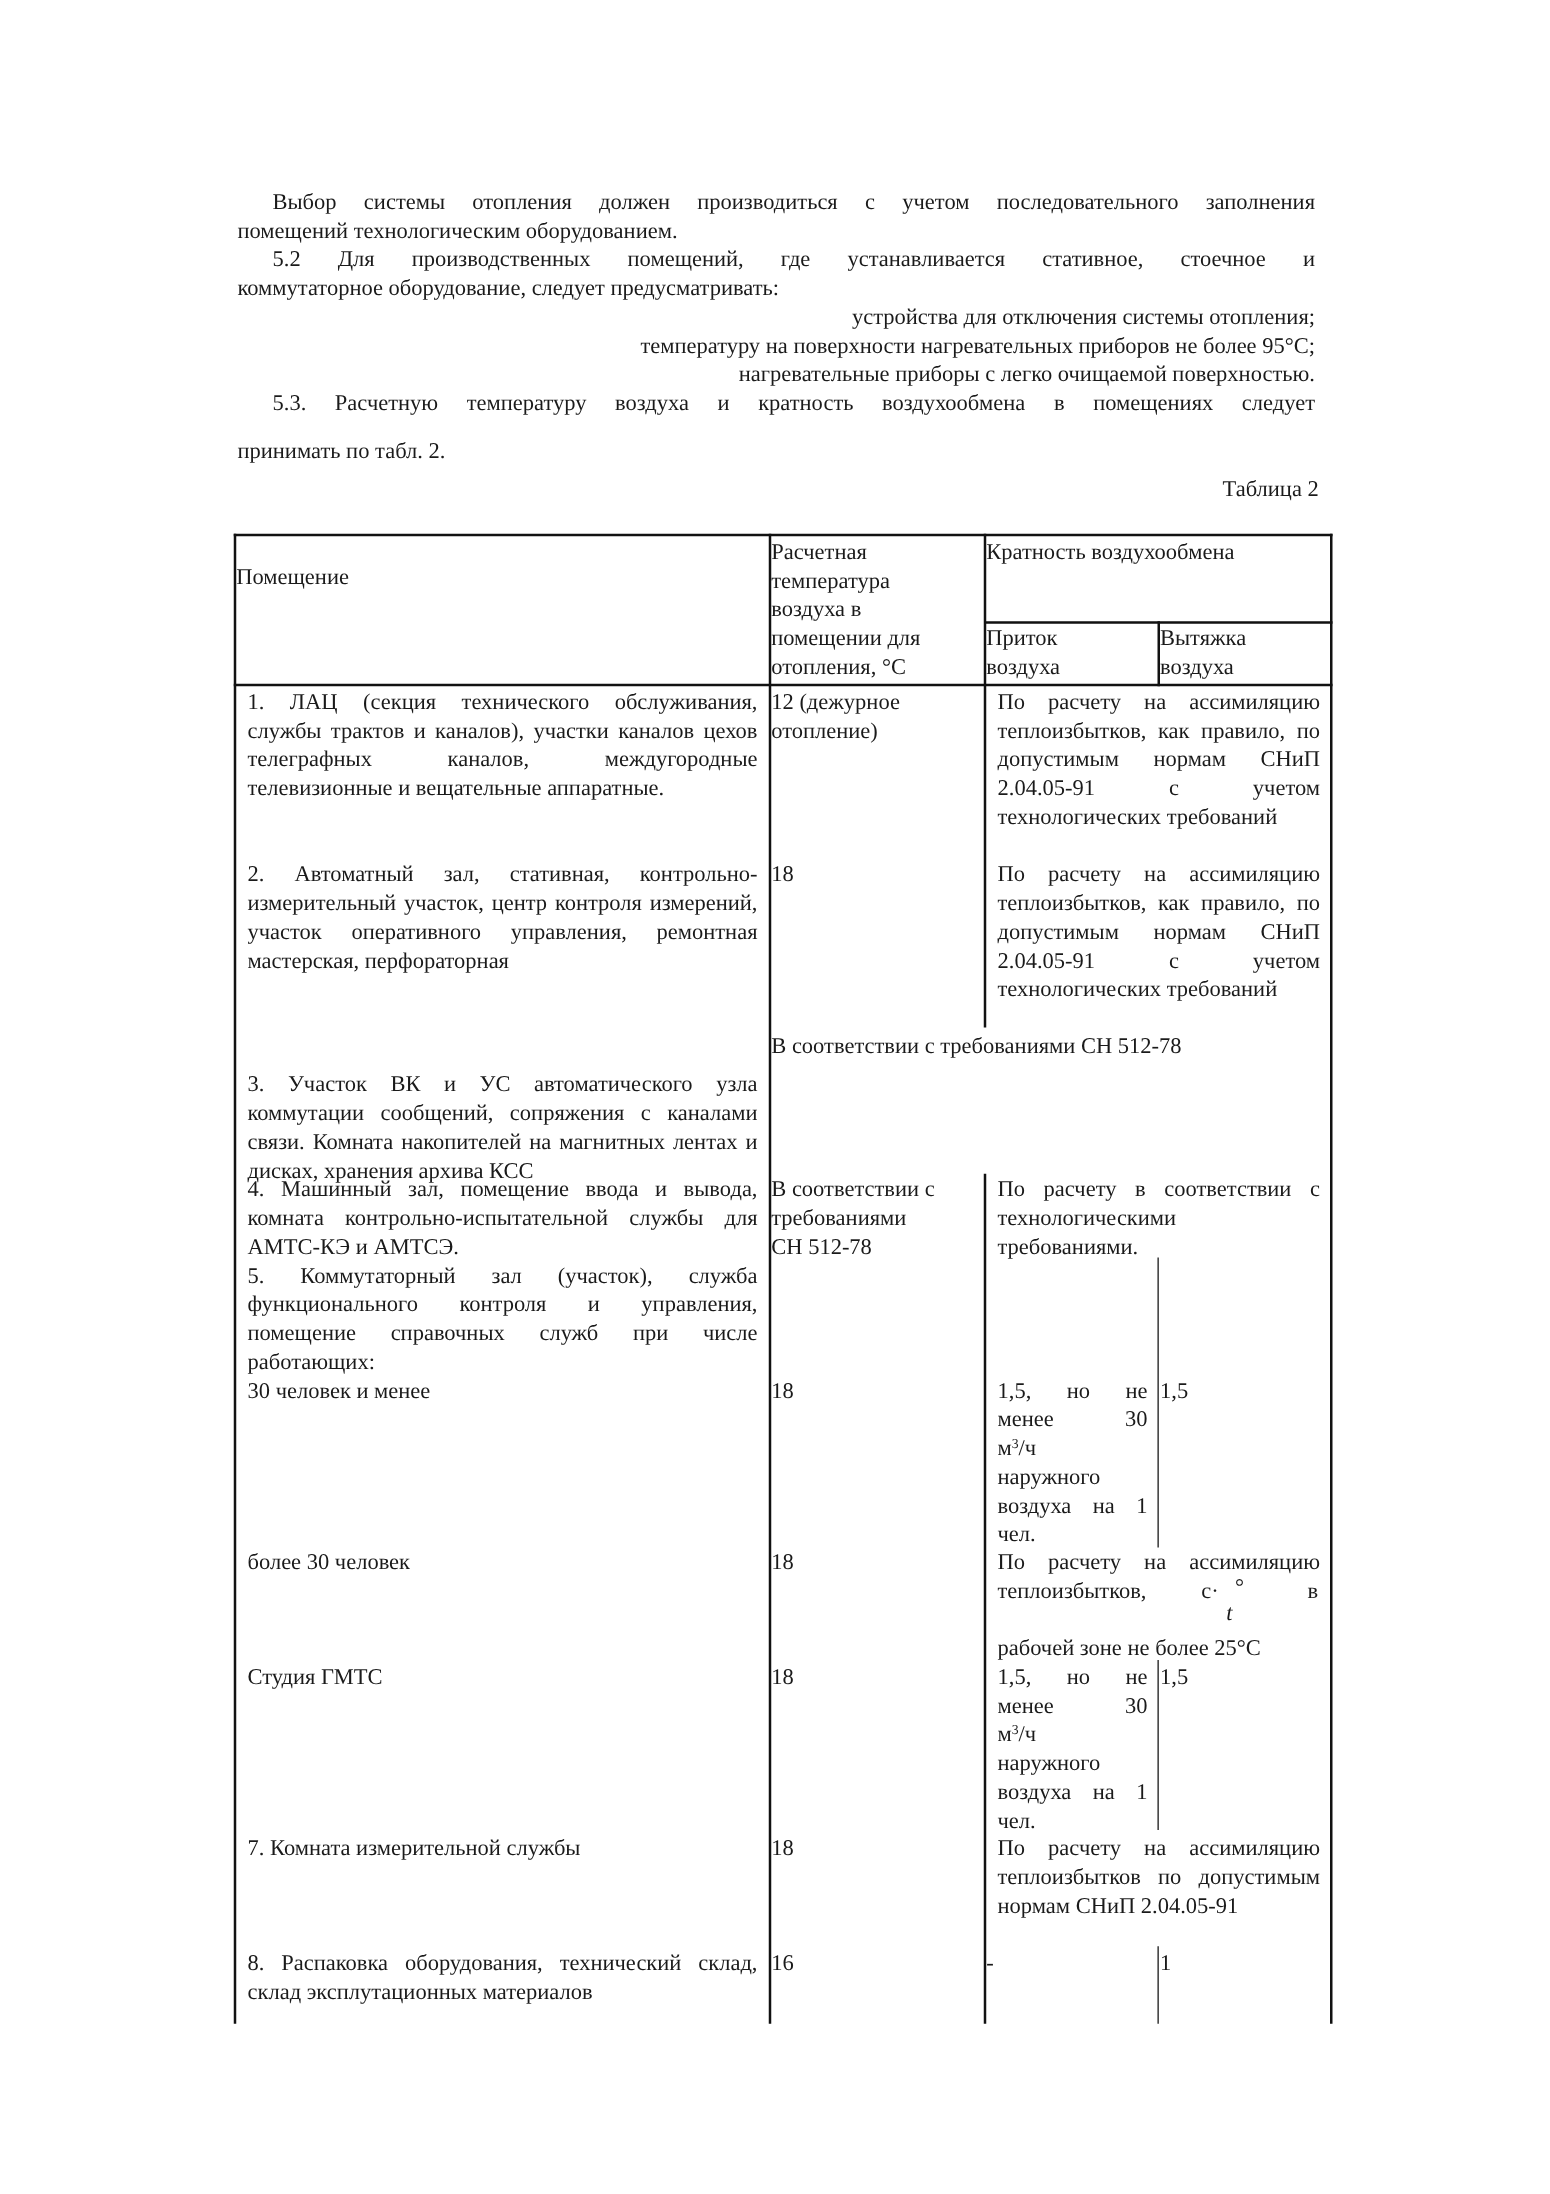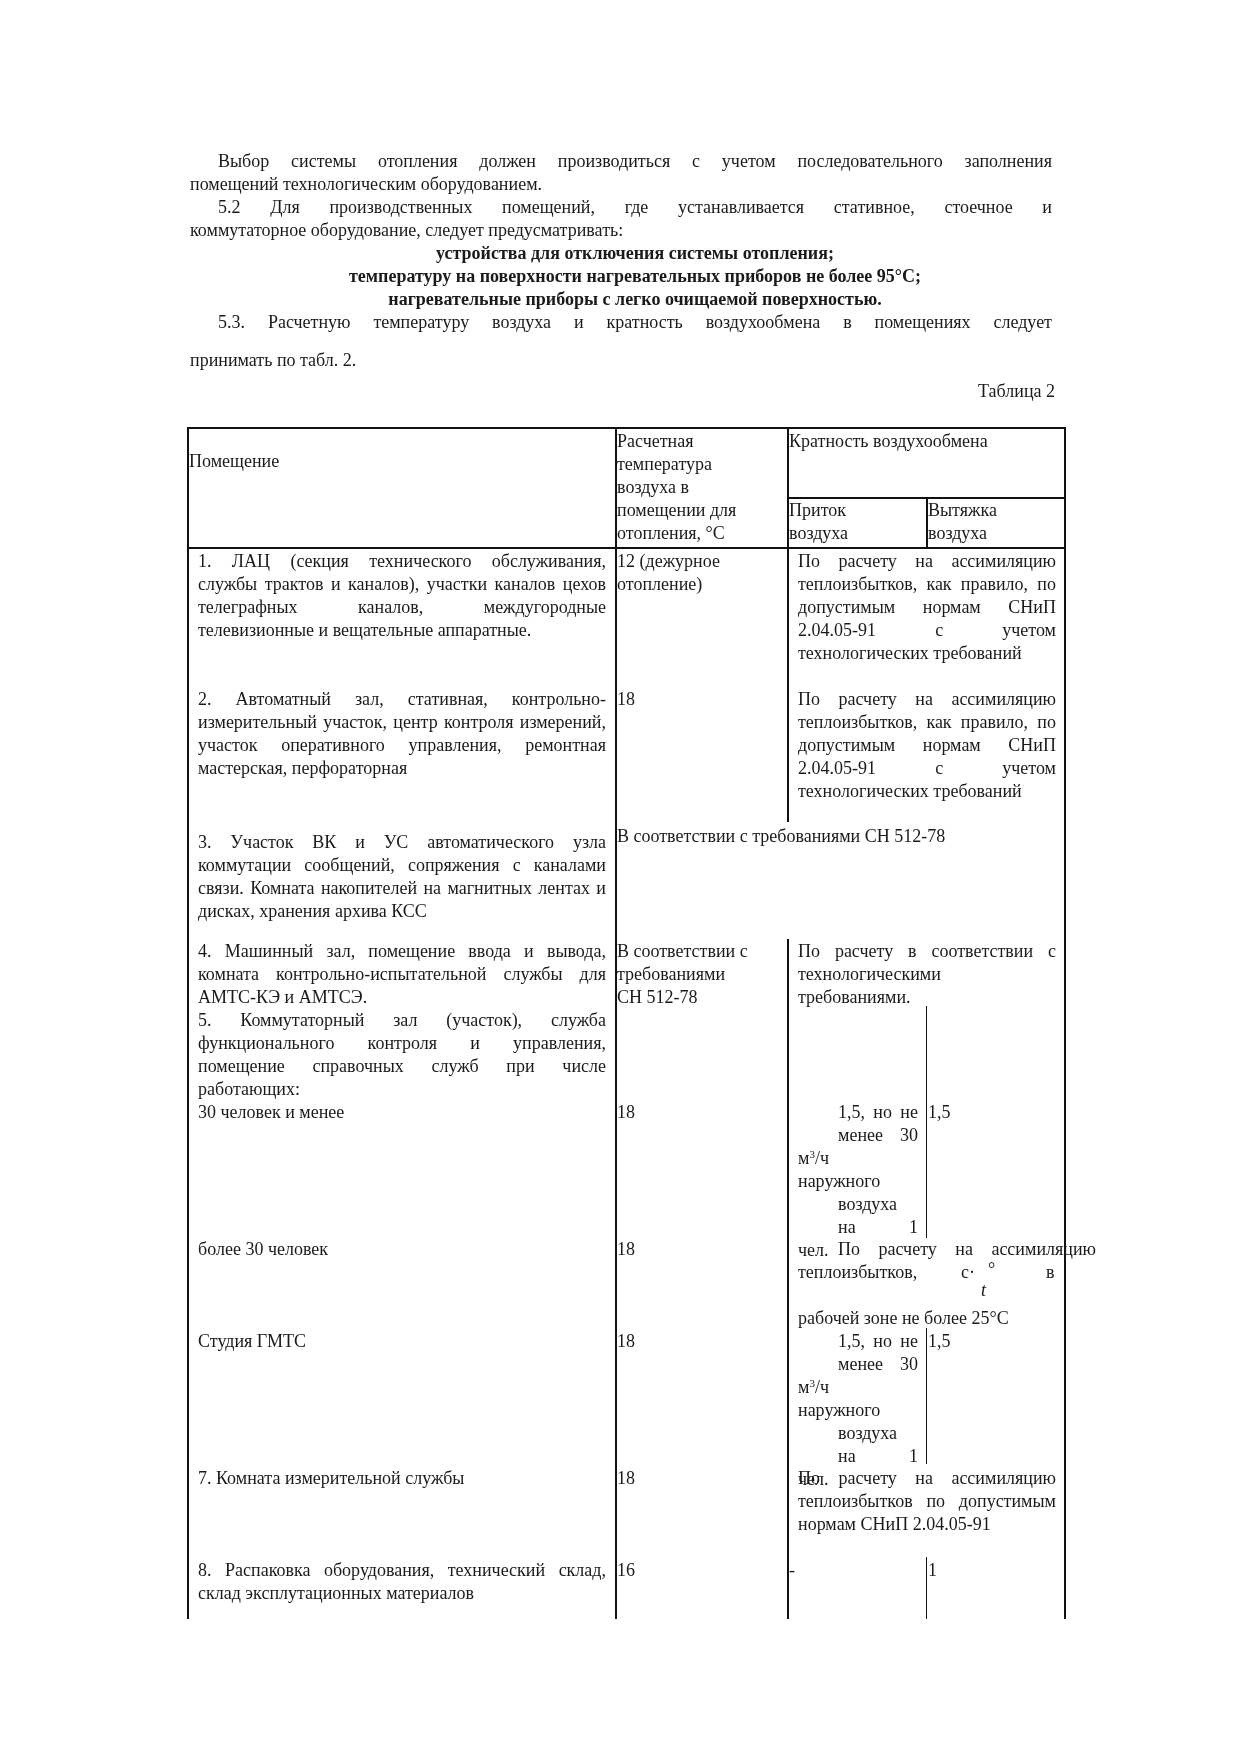--- a/index.html
+++ b/index.html
@@ -2,27 +2,27 @@
 <html><head>
 <meta charset="utf-8">
 <style>
   html, body { margin: 0; padding: 0; background: #ffffff; }
   body { width: 1240px; height: 1755px; position: relative; overflow: hidden;
          font-family: "Liberation Serif", "DejaVu Serif", serif; color: #1a1a1a; font-size: 18px; }
   .abs { position: absolute; }
   .p { position: absolute; left: 190px; width: 862px; line-height: 23px; text-align: justify; }
   .p.ind { text-indent: 28px; }
   .p.just-last { text-align-last: justify; }
-  .p.plain { left: 218px; width: 834px; text-align: center; font-weight: bold; }
+  .p.plain { left: 218px; width: 834px; text-align: right; }
   .caption { position: absolute; right: 185px; top: 380px; line-height: 23px; }
   .line { position: absolute; background: #111; }
   .cell { position: absolute; line-height: 23px; }
   .c { }
   .j { text-align: justify; }
-  .jl { text-align: justify; text-align-last: justify; margin-left: 40px; }
+  .jl { text-align: justify; text-align-last: justify; }
   sup { font-size: 11px; vertical-align: 6px; line-height: 0; }
   .tsym { font-style: italic; position: absolute; }
 </style>
 </head>
 <body>
 
 <div class="p ind just-last" style="top:150px;">Выбор системы отопления должен производиться с учетом последовательного заполнения</div>
 <div class="p" style="top:173px;">помещений технологическим оборудованием.</div>
 <div class="p ind just-last" style="top:196px;">5.2 Для производственных помещений, где устанавливается стативное, стоечное и</div>
 <div class="p" style="top:219px;">коммутаторное оборудование, следует предусматривать:</div>
@@ -80,21 +80,21 @@
 <div class="cell c" style="left:617px; top:550px; width:170px;">
   <div>12 (дежурное</div>
   <div>отопление)</div>
 </div>
 <div class="cell j" style="left:798px; top:550px; width:258px;">По расчету на ассимиляцию теплоизбытков, как правило, по допустимым нормам СНиП 2.04.05-91 с учетом технологических требований</div>
 
 <div class="cell j" style="left:198px; top:688px; width:408px;">2. Автоматный зал, стативная, контрольно-измерительный участок, центр контроля измерений, участок оперативного управления, ремонтная мастерская, перфораторная</div>
 <div class="cell c" style="left:617px; top:688px; width:170px;">18</div>
 <div class="cell j" style="left:798px; top:688px; width:258px;">По расчету на ассимиляцию теплоизбытков, как правило, по допустимым нормам СНиП 2.04.05-91 с учетом технологических требований</div>
 
-<div class="cell j" style="left:198px; top:831px; width:408px;font-family:Liberation Serif, serif;">3. Участок ВК и УС автоматического узла коммутации сообщений, сопряжения с каналами связи. Комната накопителей на магнитных лентах и дисках, хранения архива КСС</div>
+<div class="cell j" style="left:198px; top:856px; width:408px;font-family:Liberation Serif, serif;">3. Участок ВК и УС автоматического узла коммутации сообщений, сопряжения с каналами связи. Комната накопителей на магнитных лентах и дисках, хранения архива КСС</div>
 <div class="cell c" style="left:617px; top:825px; width:447px;">В соответствии с требованиями СН 512-78</div>
 
 <div class="cell j" style="left:198px; top:940px; width:408px;">4. Машинный зал, помещение ввода и вывода, комната контрольно-испытательной службы для АМТС-КЭ и АМТСЭ.</div>
 <div class="cell c" style="left:617px; top:940px; width:170px;">
   <div>В соответствии с</div>
   <div>требованиями</div>
   <div>СН 512-78</div>
 </div>
 <div class="cell" style="left:798px; top:940px; width:258px; text-align:justify;">По расчету в соответствии с технологическими требованиями.</div>
 

